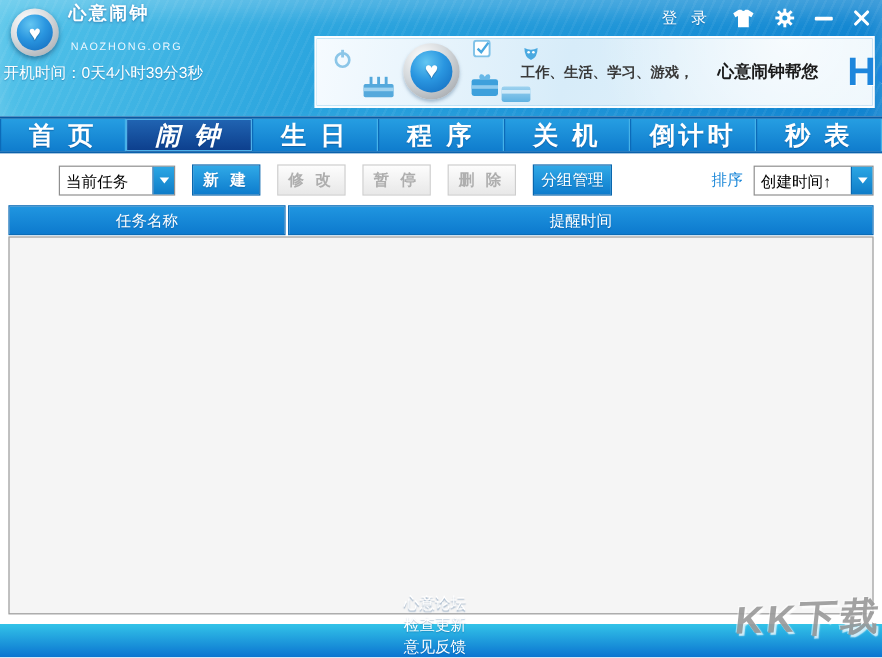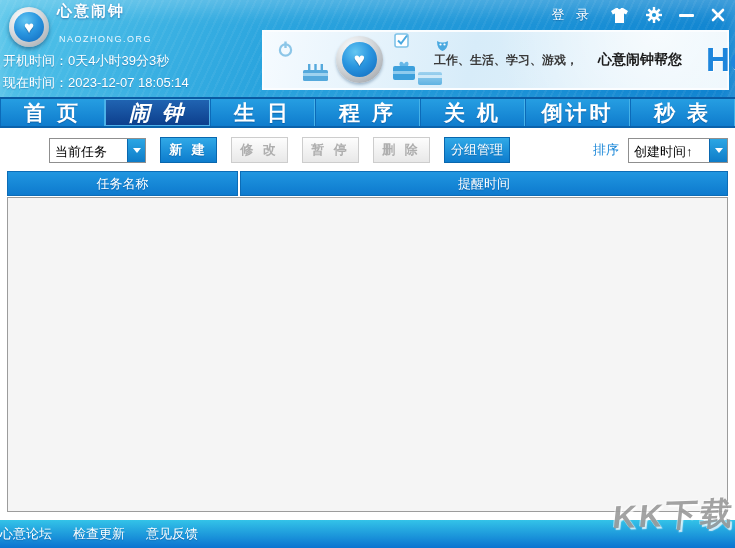--- a/index.html
+++ b/index.html
@@ -97,21 +97,21 @@
     color:#fff; font-size:13px; display:flex; align-items:center; justify-content:center;
     text-shadow:0 1px 1px rgba(0,50,110,.35); }
   .th-name { width:231px; margin-right:2px; }
   .th-time { flex:1; }
   .table-body { position:absolute; top:69px; left:7px; right:7px; height:315px;
     background:#f5f5f5; border:1px solid #9c9c9c; }
 
   
   .bottombar { position:absolute; top:520px; left:0; width:735px; height:28px;
     background:linear-gradient(#33c3e8,#0a73d0);
-    display:flex; align-items:center; justify-content:flex-start; gap:21px; padding-right:10px; }
+    display:flex; align-items:center; justify-content:flex-end; padding-right:10px;flex-direction:column; }
   .foot-link { color:#fff; font-size:13px; cursor:pointer; text-shadow:0 1px 1px rgba(0,60,120,.35); }
 
   
   .watermark { position:absolute; right:0px; bottom:10px; z-index:30;
     font-size:32px; font-weight:bold; color:#9c9c9c; letter-spacing:3px;
     transform:skewX(-8deg) rotate(-2deg); opacity:.92;
     text-shadow:2px 2px 1px rgba(255,255,255,.85), -1px -1px 0 rgba(255,255,255,.55); }
 </style>
 </head>
 <body>
@@ -151,21 +151,20 @@
         <svg width="14" height="14" viewBox="0 0 14 14">
             <g stroke="#ffffff" stroke-width="2.6" stroke-linecap="round">
               <line x1="2" y1="2" x2="12" y2="12"></line>
               <line x1="12" y1="2" x2="2" y2="12"></line>
             </g>
           </svg>
       </span>
     </div>
 
     <div class="time-line time-boot"><span>开机时间：</span><span>0天4小时39分3秒</span></div>
-    <div class="time-line time-now"><span>现在时间：</span><span>2023-12-07 18:05:14</span></div>
 
     <div class="banner">
       <span class="b-ico b-power">
         <svg width="17" height="17" viewBox="0 0 17 17">
             <circle cx="8.5" cy="9" r="5.6" fill="none" stroke="#8cc6e8" stroke-width="2.2"></circle>
             <line x1="8.5" y1="0.5" x2="8.5" y2="7" stroke="#8cc6e8" stroke-width="2.4"></line>
           </svg>
       </span>
       <span class="b-ico b-cake">
         <svg width="27" height="21" viewBox="0 0 27 21">

